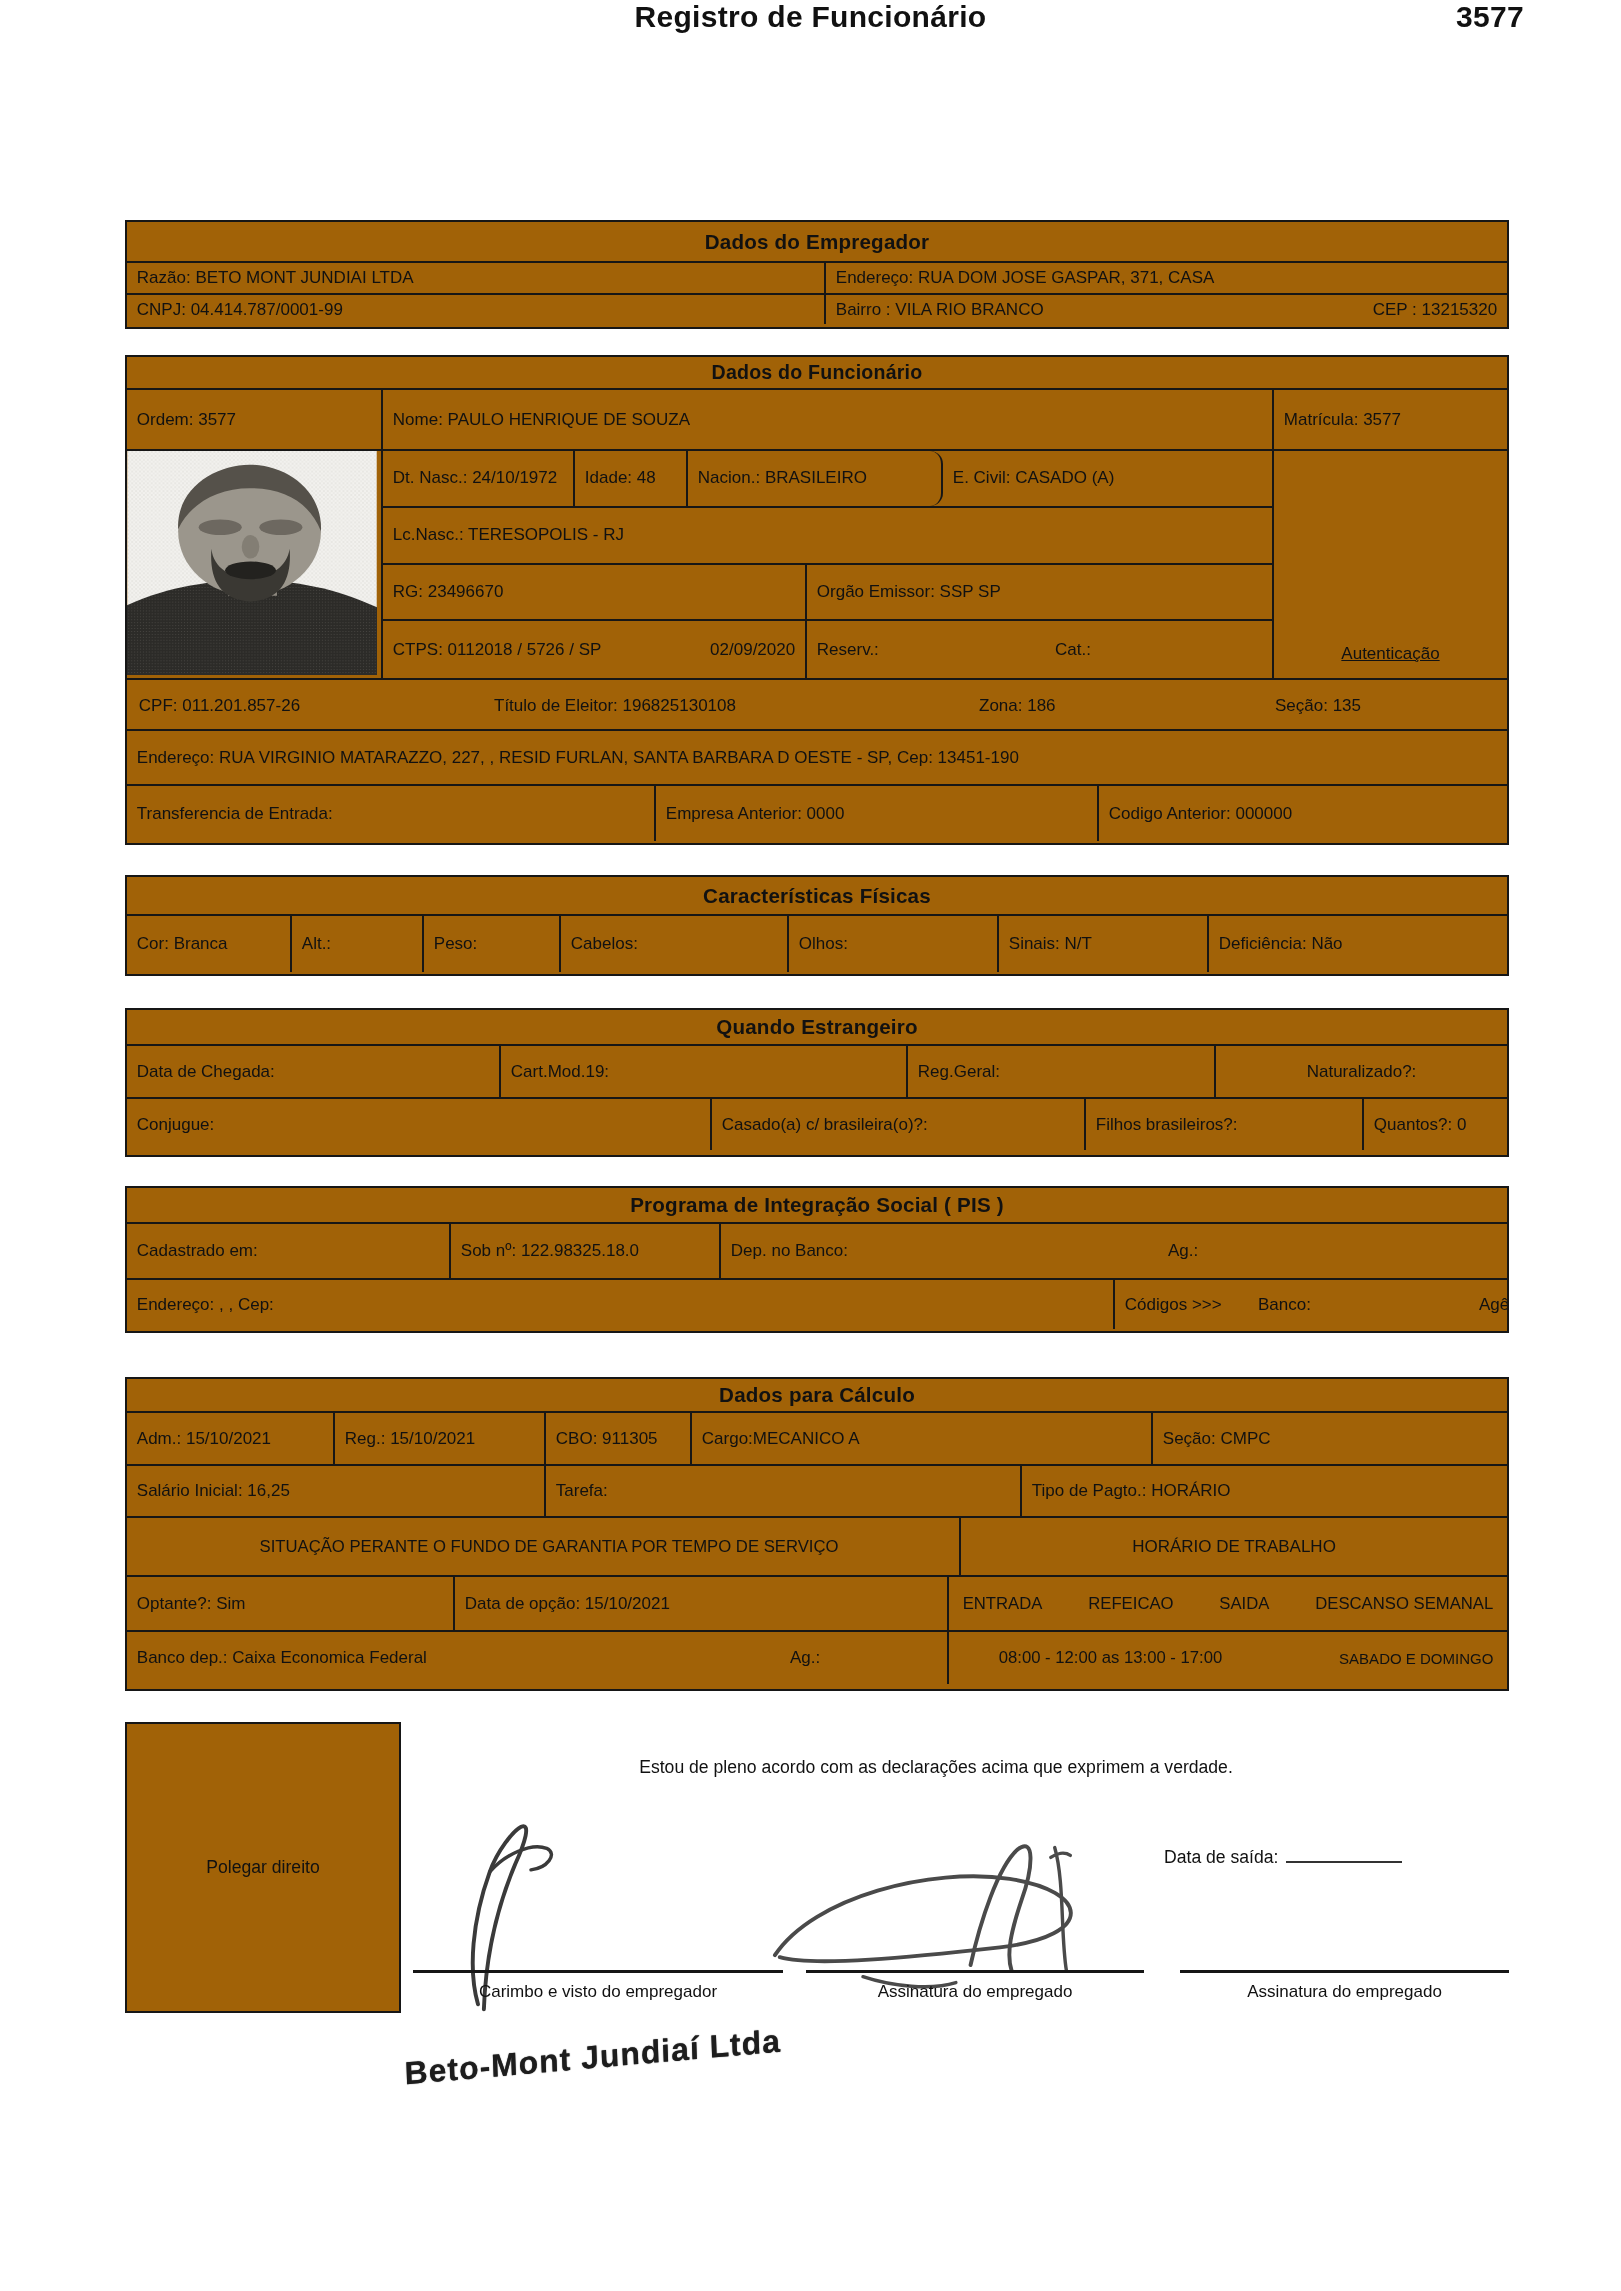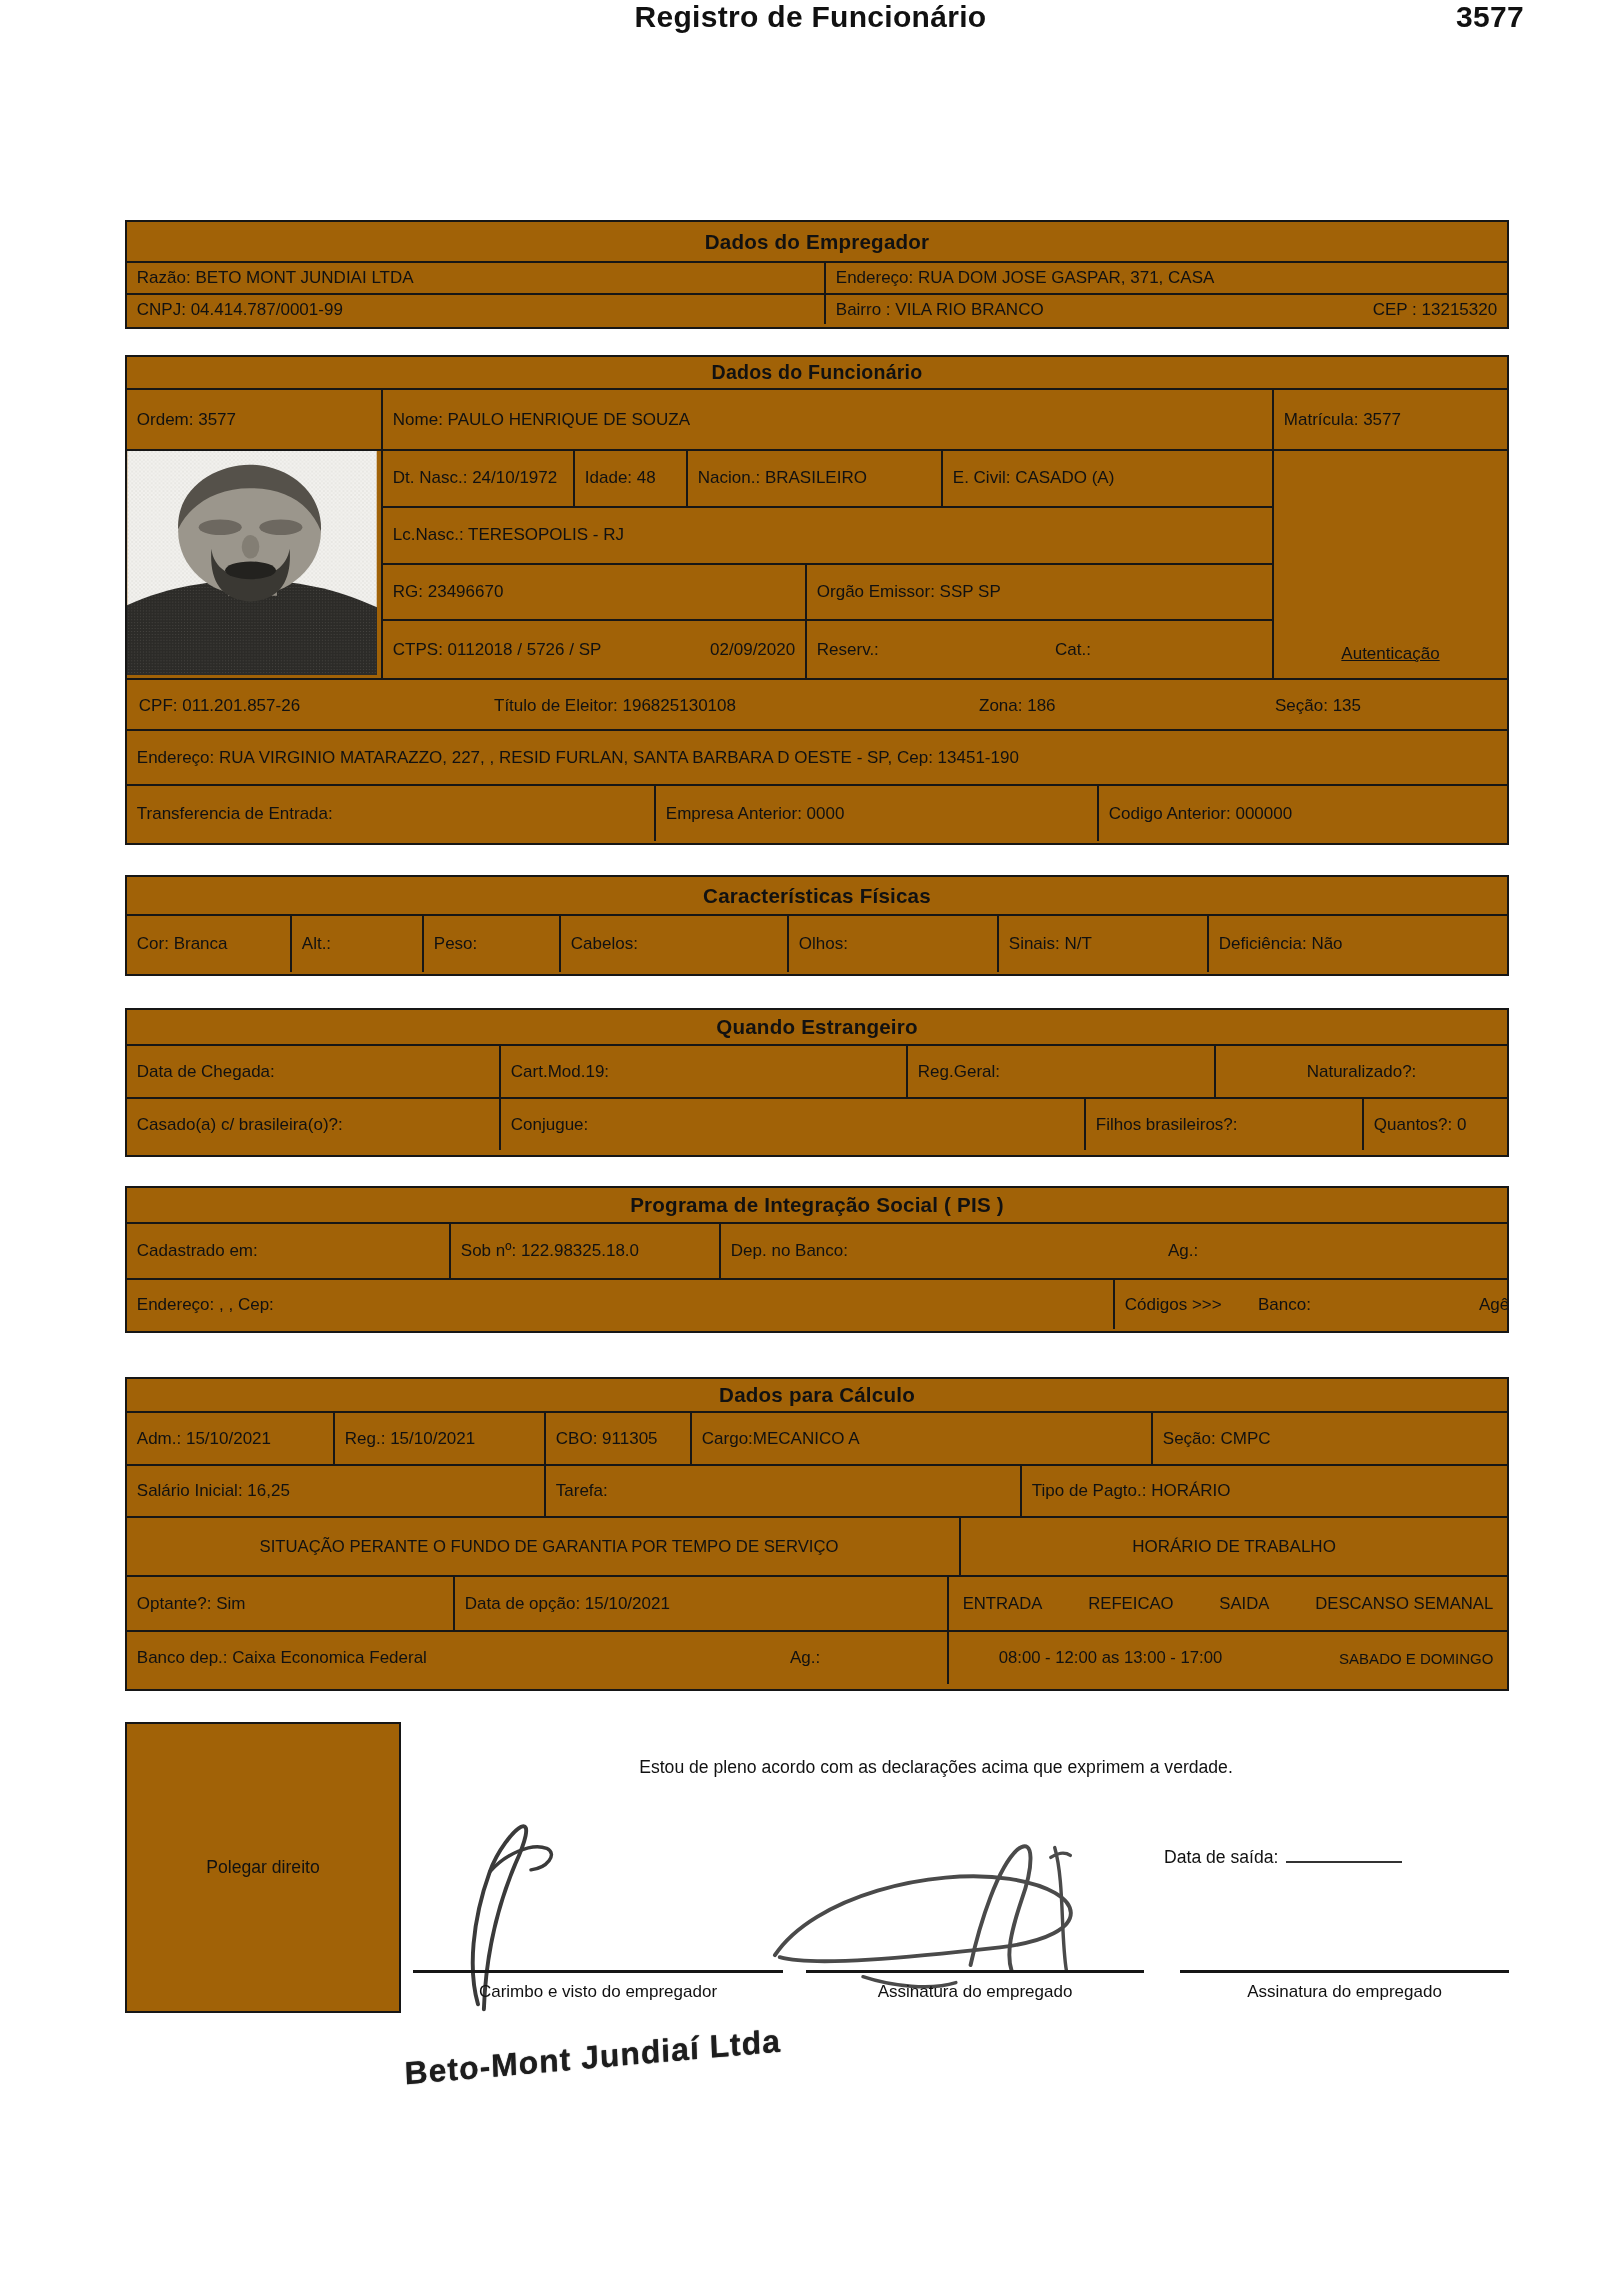--- a/index.html
+++ b/index.html
@@ -91,21 +91,21 @@
 
           <path d="M86,100 C90,140 160,140 166,100 C168,128 160,152 126,154 C92,152 84,128 86,100 Z" fill="#3a3833"></path>
           <ellipse cx="126" cy="122" rx="26" ry="9" fill="#23221f"></ellipse>
         </svg>
       </div>
 
       <div style="width:891px;box-sizing:border-box;border-right:2.9px solid #161616;display:flex;flex-direction:column;">
         <div class="row bb" style="height:57px;">
           <div class="c" style="width:192px;">Dt. Nasc.: 24/10/1972</div>
           <div class="c" style="width:113px;">Idade: 48</div>
-          <div class="c" style="width:255px;">Nacion.: BRASILEIRO</div>
+          <div class="c" style="width:255px;border-radius:13px;">Nacion.: BRASILEIRO</div>
           <div class="c grow">E. Civil: CASADO (A)</div>
         </div>
         <div class="row bb" style="height:57px;">
           <div class="c grow">Lc.Nasc.: TERESOPOLIS - RJ</div>
         </div>
         <div class="row bb" style="height:57px;">
           <div class="c" style="width:424px;">RG: 23496670</div>
           <div class="c grow">Orgão Emissor: SSP SP</div>
         </div>
         <div class="row" style="height:57px;">
@@ -156,22 +156,22 @@
 
   <div class="box" style="left:125px;top:1008px;width:1384px;height:149px;">
     <div class="hdr" style="height:36px;">Quando Estrangeiro</div>
     <div class="row bb" style="height:53px;">
       <div class="c" style="width:374px;">Data de Chegada:</div>
       <div class="c" style="width:407px;">Cart.Mod.19:</div>
       <div class="c" style="width:308px;">Reg.Geral:</div>
       <div class="c grow cent">Naturalizado?:</div>
     </div>
     <div class="row" style="height:51px;">
+      <div class="c" style="width:585px;">Conjugue:</div>
       <div class="c" style="width:374px;">Casado(a) c/ brasileira(o)?:</div>
-      <div class="c" style="width:585px;">Conjugue:</div>
       <div class="c" style="width:278px;">Filhos brasileiros?:</div>
       <div class="c grow">Quantos?: 0</div>
     </div>
   </div>
 
   <div class="box" style="left:125px;top:1186px;width:1384px;height:147px;">
     <div class="hdr" style="height:36px;">Programa de Integração Social ( PIS )</div>
     <div class="row" style="height:54px;">
       <div class="c" style="width:324px;">Cadastrado em:</div>
       <div class="c" style="width:270px;">Sob nº: 122.98325.18.0</div>

